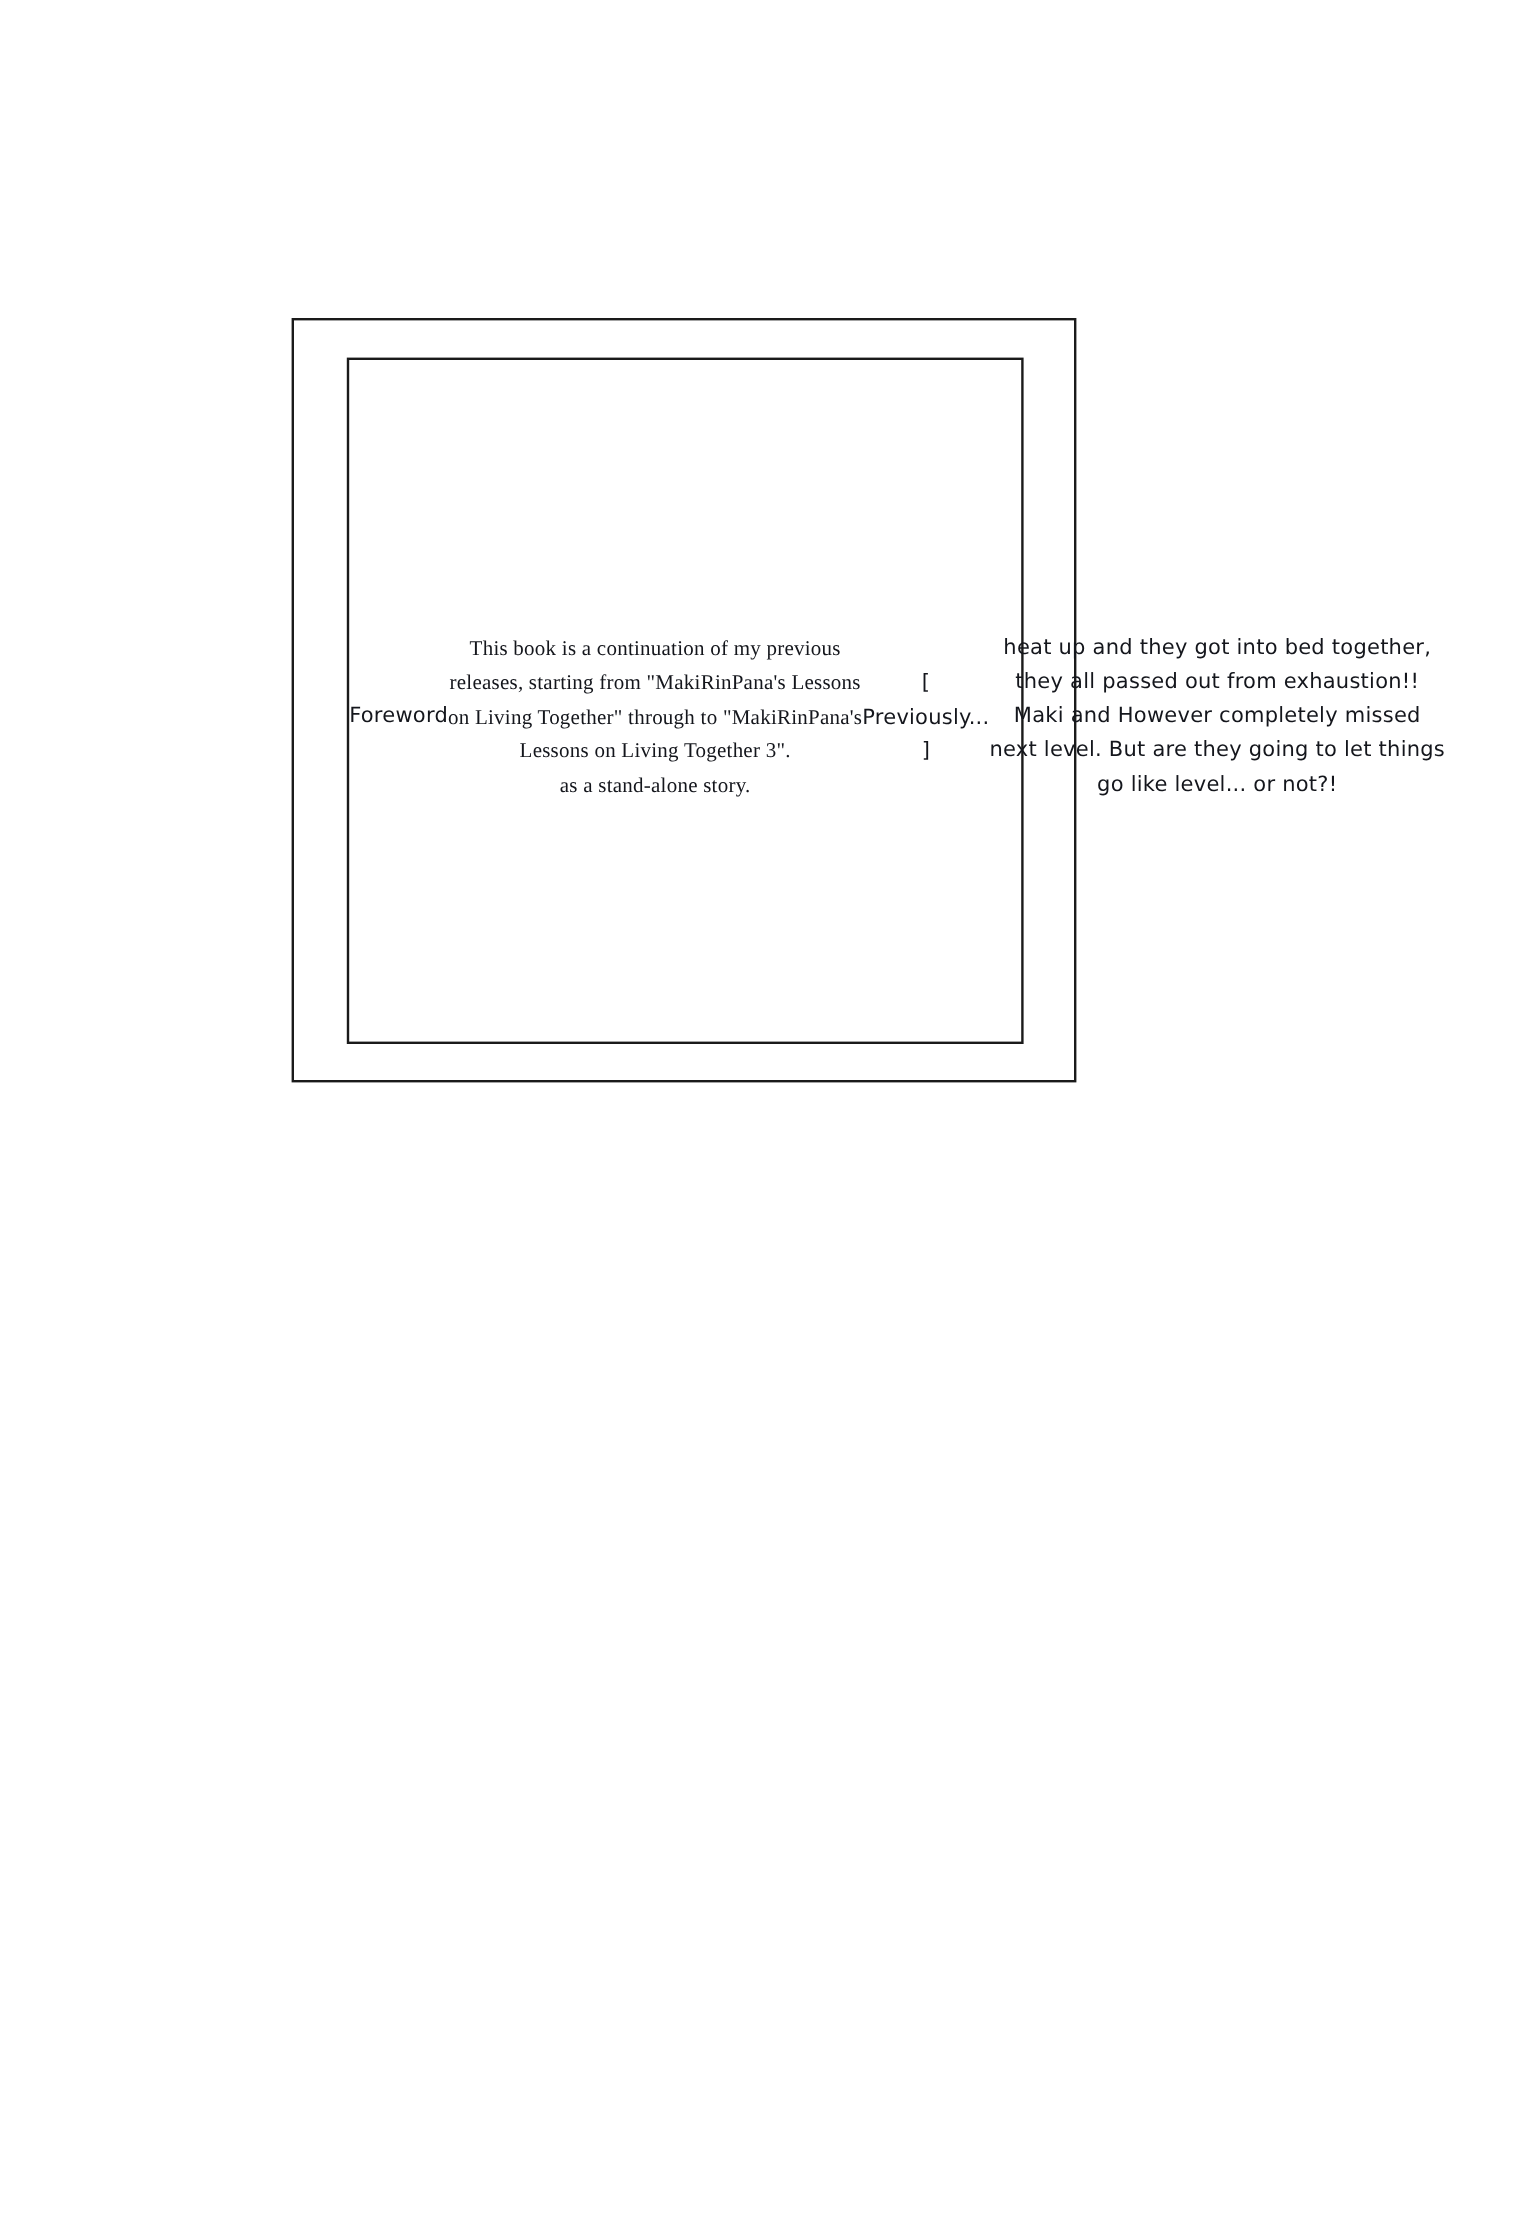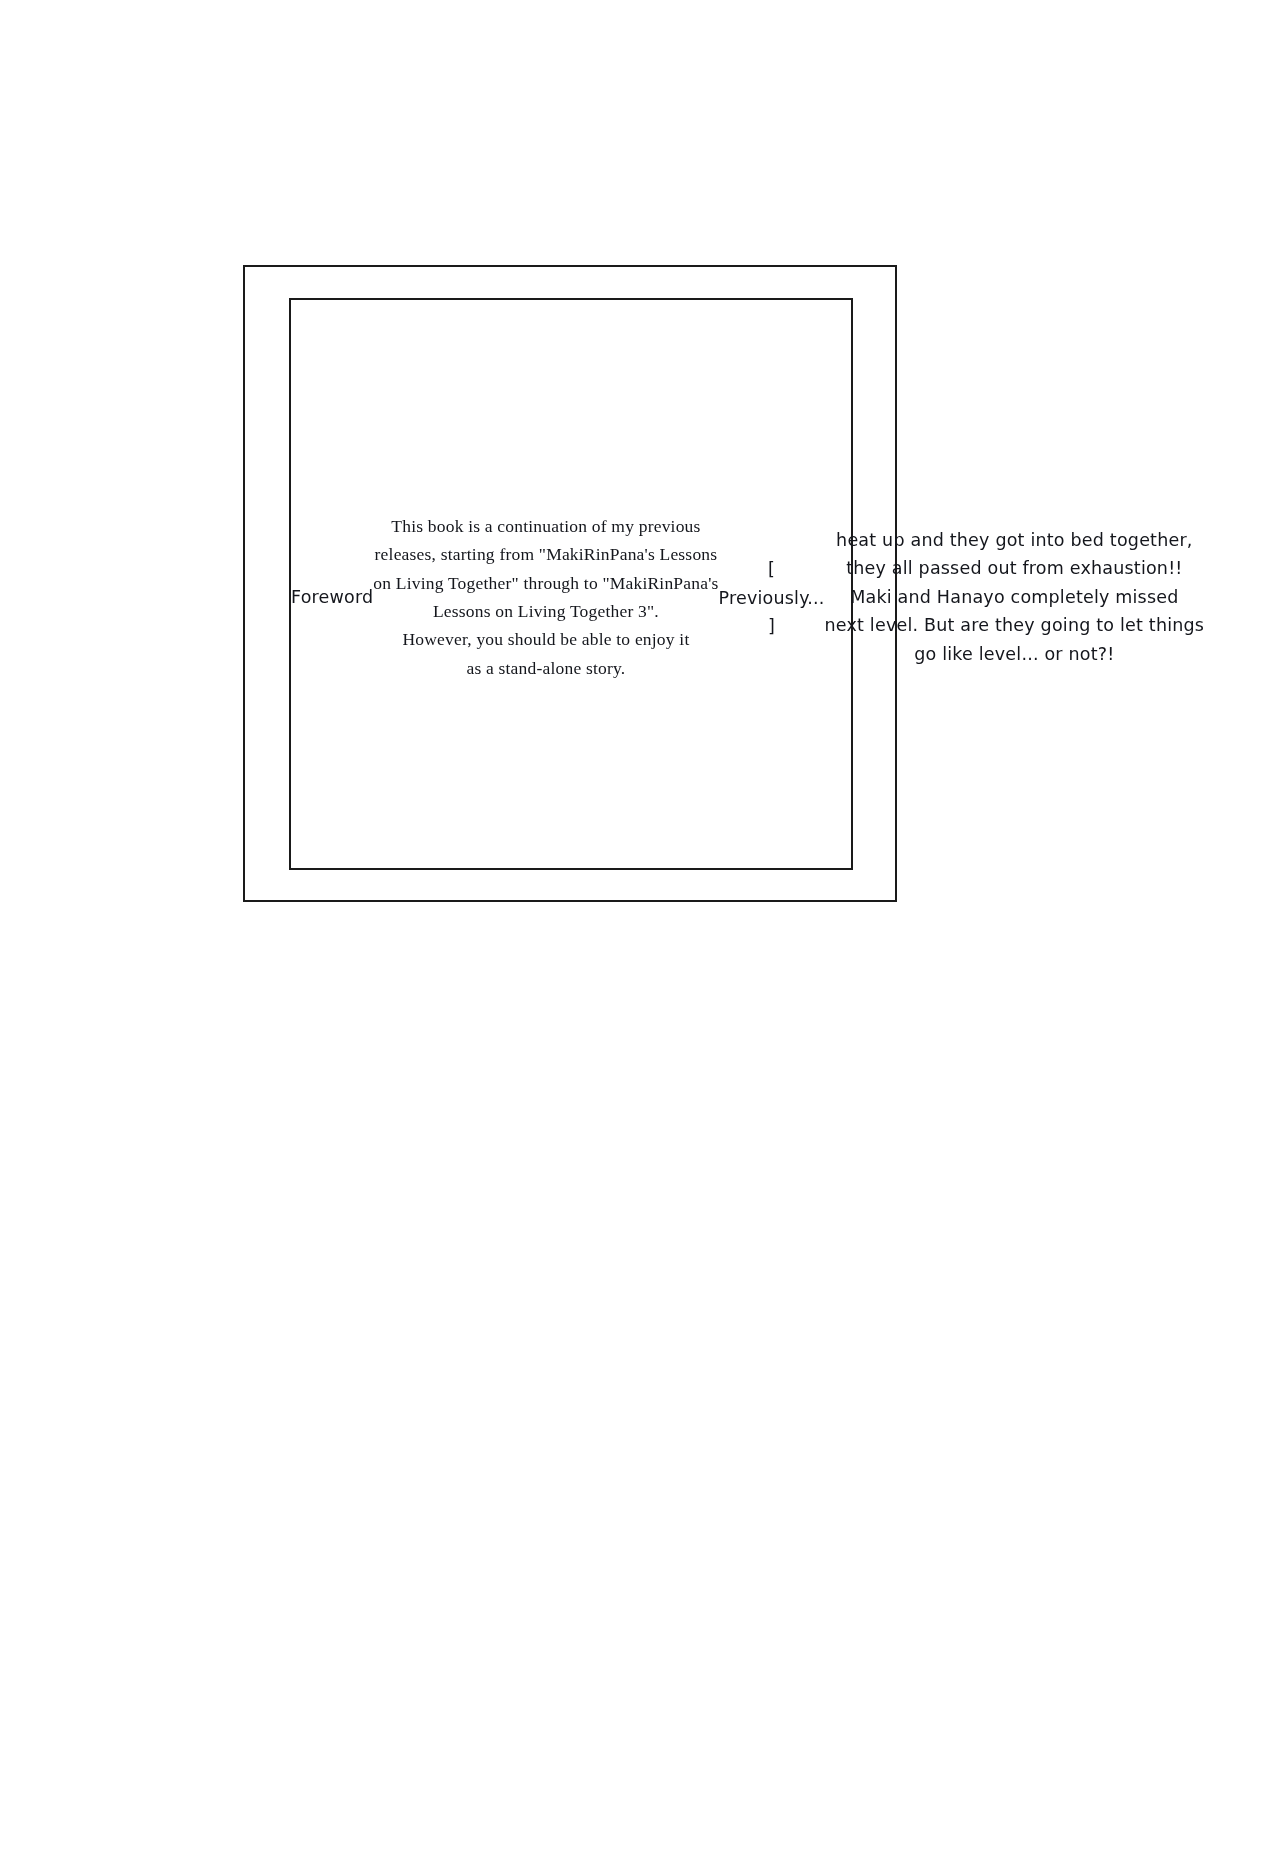--- a/index.html
+++ b/index.html
@@ -81,28 +81,27 @@
 <div id="foreword-panel">
   <div id="foreword-inner">
 
     <div id="foreword-heading" class="text-block">Foreword</div>
 
     <div id="intro-lines" class="text-block">
       <span class="line">This book is a continuation of my previous</span>
       <span class="line">releases, starting from "MakiRinPana's Lessons</span>
       <span class="line">on Living Together" through to "MakiRinPana's</span>
       <span class="line">Lessons on Living Together 3".</span>
-      <span class="line">However, you should be able to enjoy it</span>
       <span class="line">as a stand-alone story.</span>
     </div>
 
     <div id="previously-label" class="text-block">[ Previously... ]</div>
 
     <div id="summary-lines" class="text-block">
       <span class="line">heat up and they got into bed together,</span>
       <span class="line">they all passed out from exhaustion!!</span>
-      <span class="line">Maki and Hanayo completely missed</span>
+      <span class="line">Maki and However completely missed</span>
       <span class="line">next level. But are they going to let things</span>
       <span class="line">go like level... or not?!</span>
     </div>
 
   </div>
 </div>
 
 </body></html>

